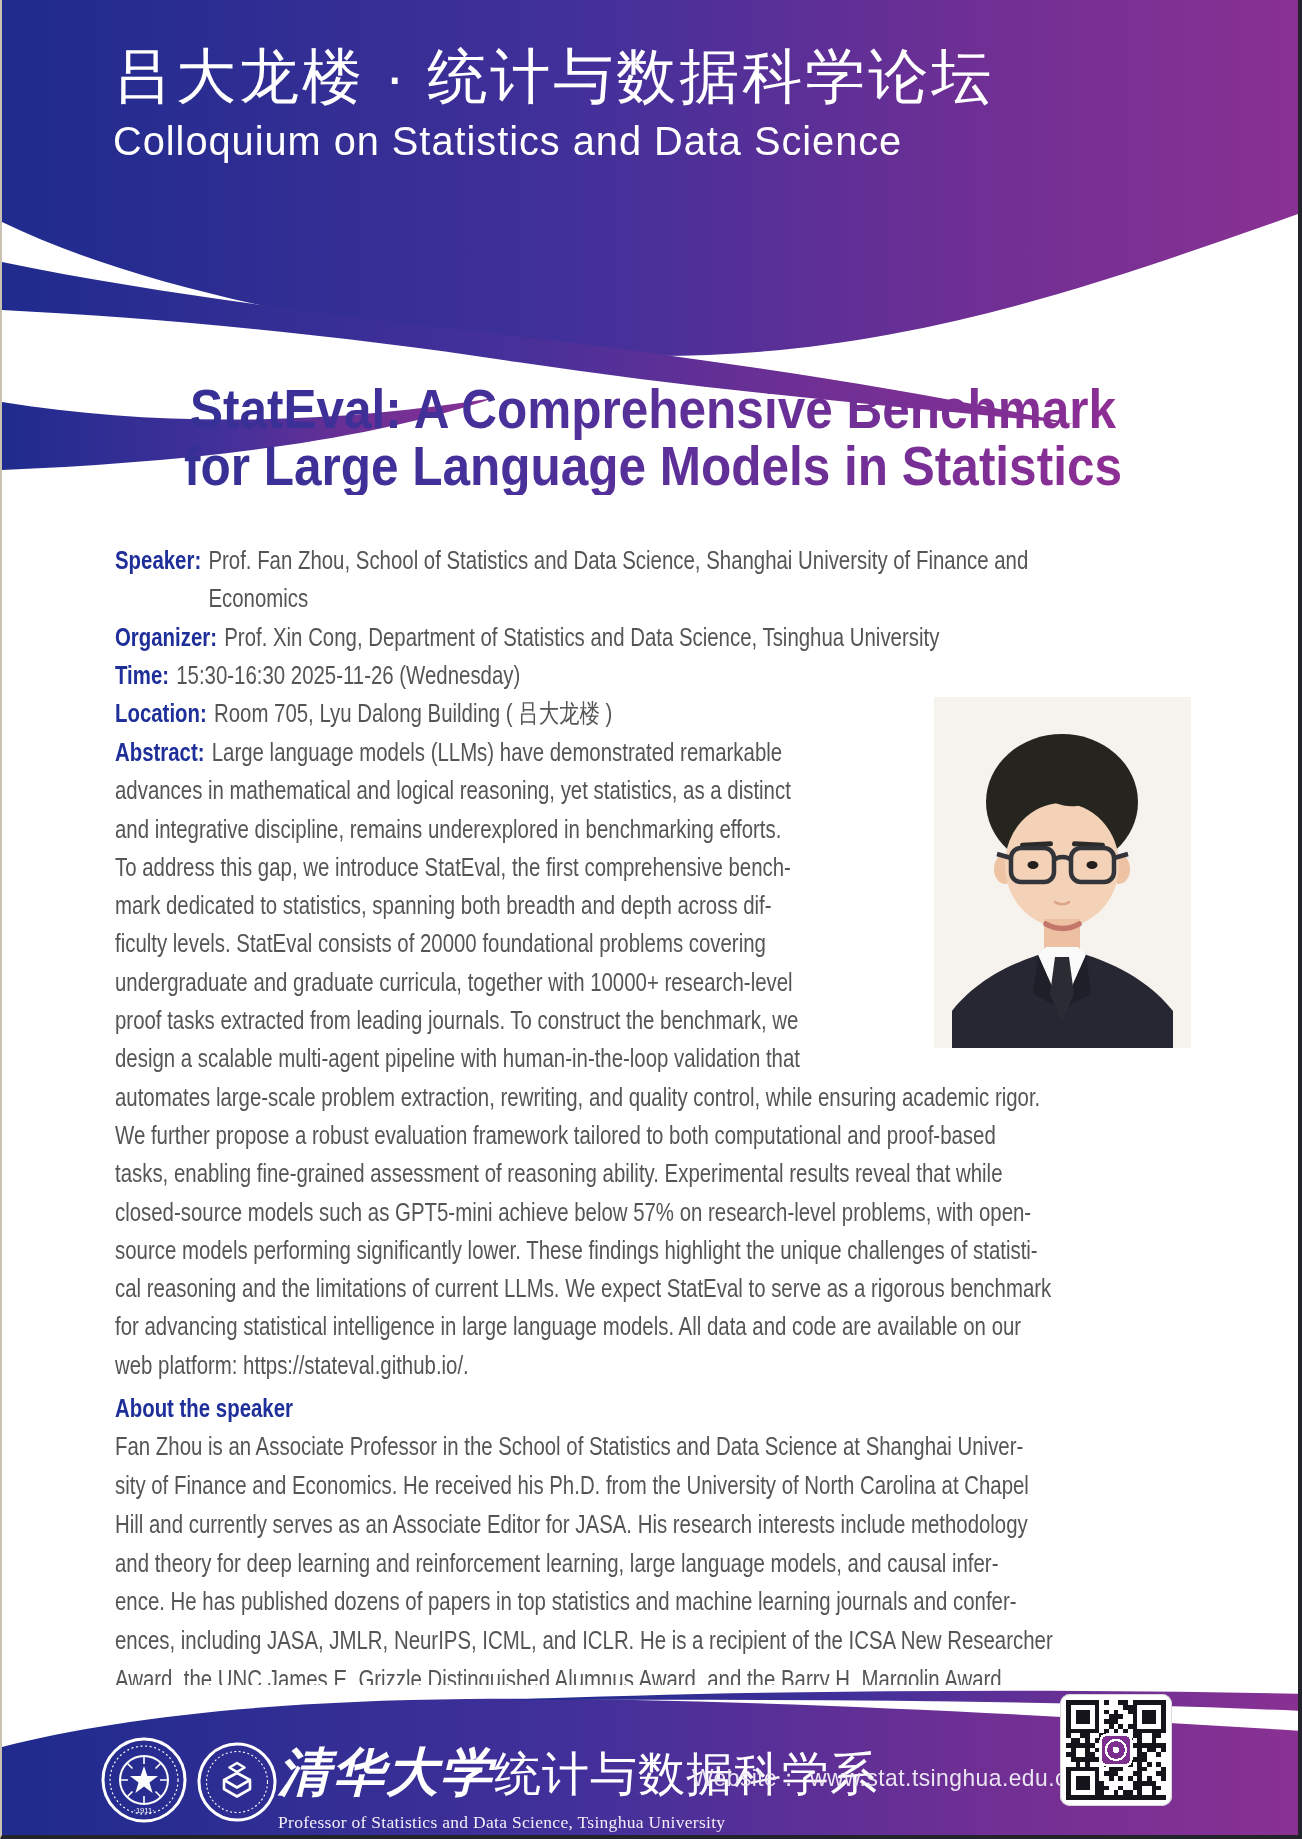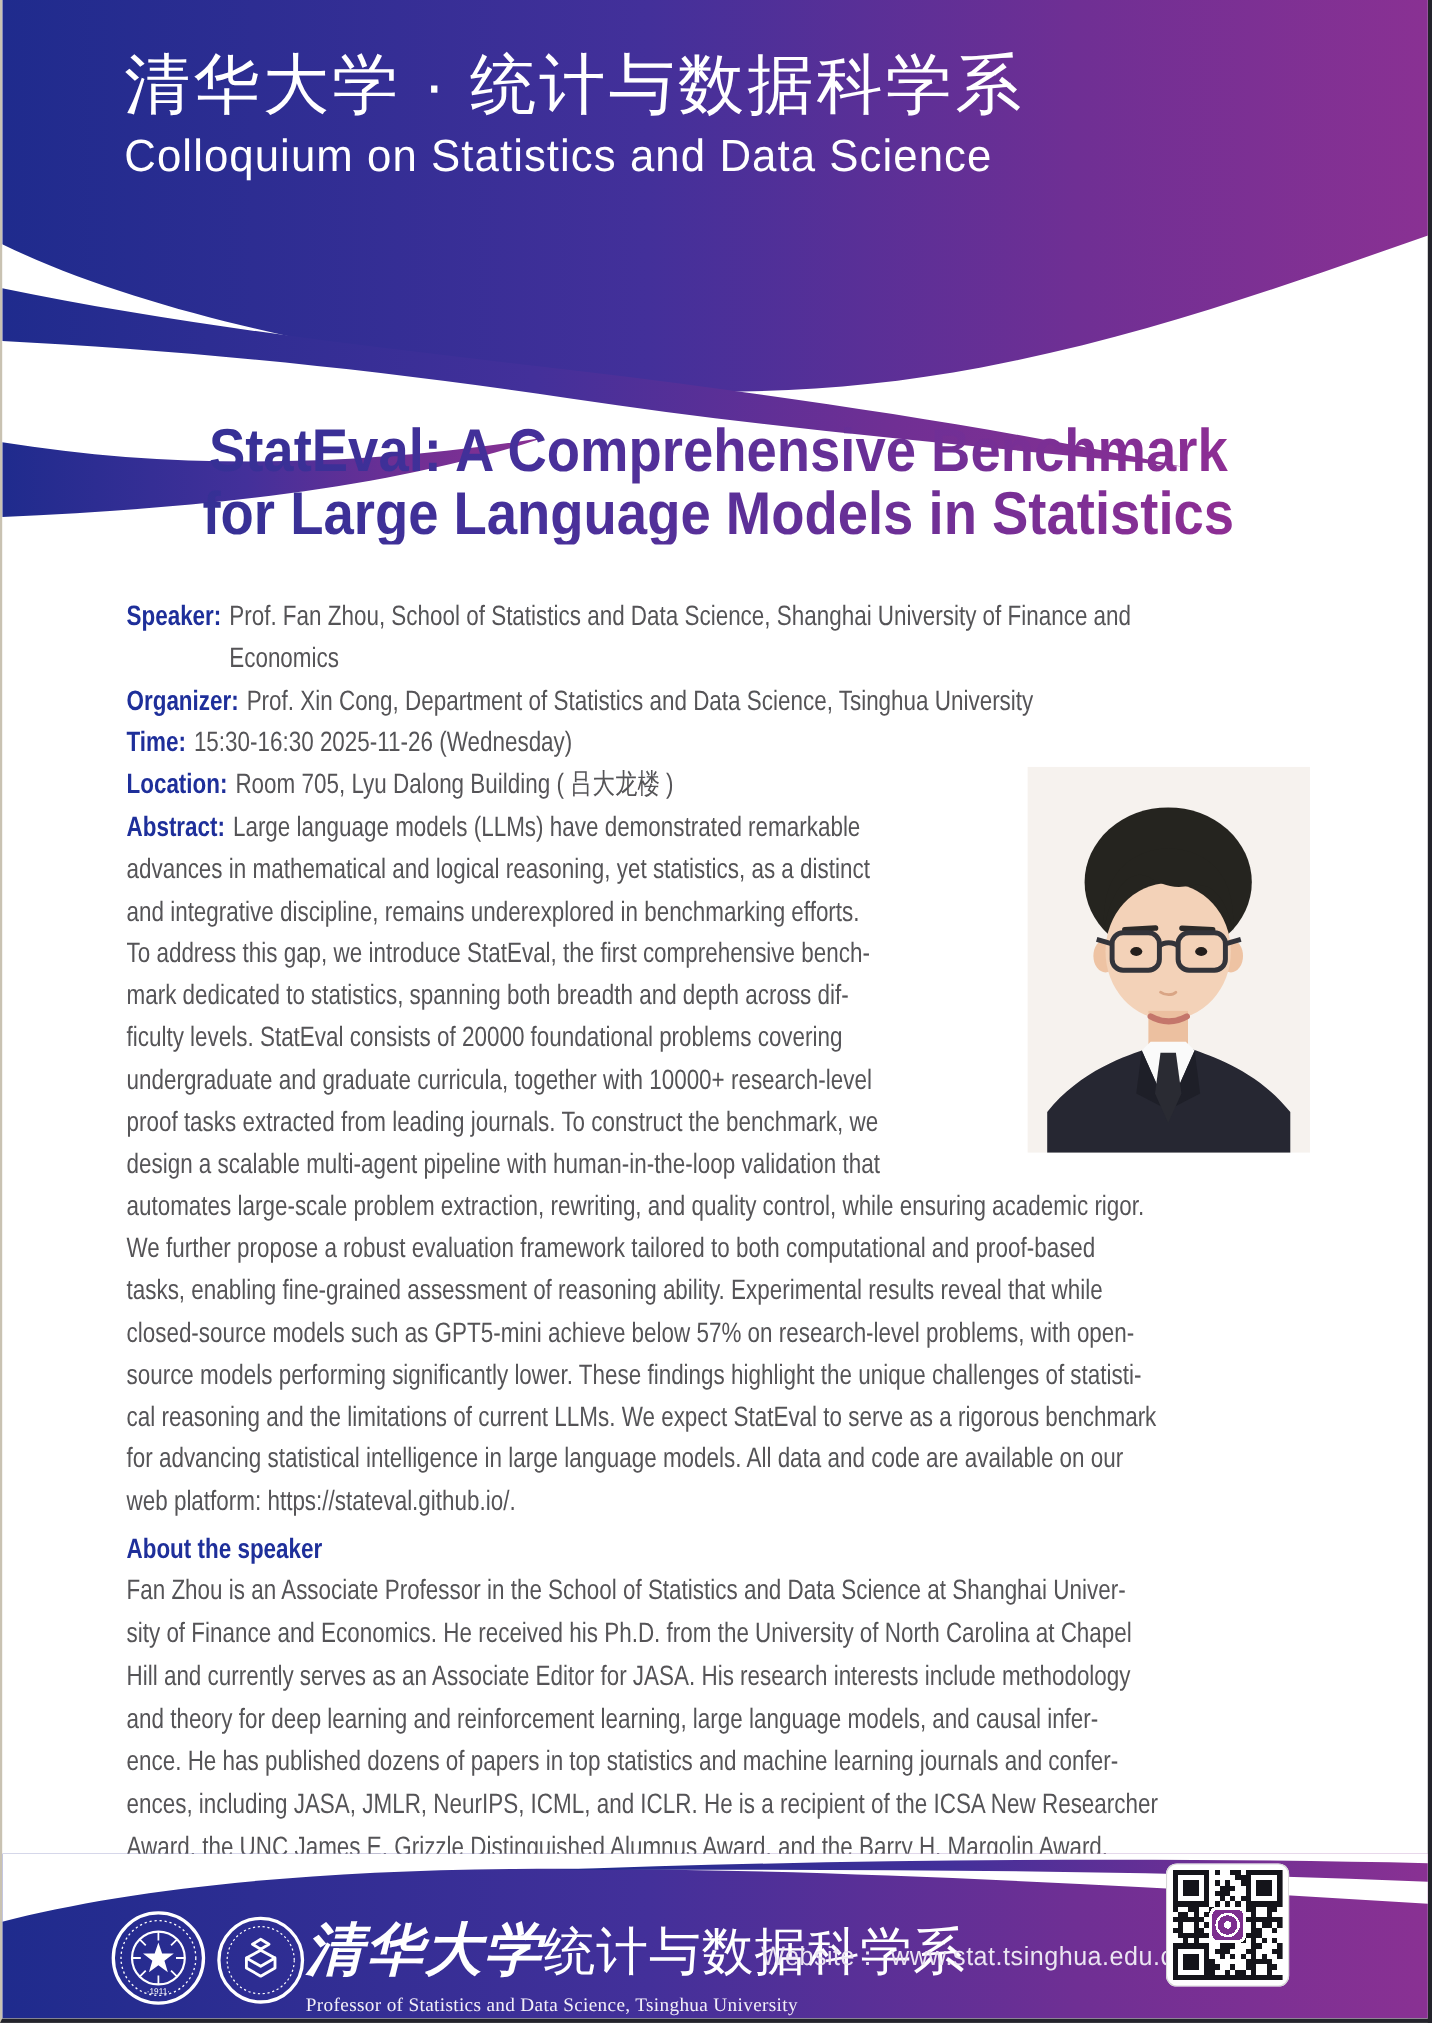--- a/index.html
+++ b/index.html
@@ -59,21 +59,21 @@
         <stop offset="0.75" stop-color="#6f2f94"></stop>
         <stop offset="1" stop-color="#8a3193"></stop>
       </linearGradient>
     </defs>
     <path fill="url(#hg)" d="M0,0 H1302 V212 C1170,258 1040,306 890,334 C720,366 560,360 420,336 C270,311 115,278 0,222 Z"></path>
     <path fill="url(#hg)" d="M0,262 C170,297 350,317 530,338 C730,362 910,390 1072,424 C890,406 700,390 515,362 C335,335 160,318 0,310 Z"></path>
     <path fill="url(#hg)" d="M0,402 C160,428 330,424 492,398 C350,446 165,463 0,470 Z"></path>
   </svg>
 
   <div class="header-text">
-    <div class="header-cn">清华大学 · 统计与数据科学系</div>
+    <div class="header-cn">吕大龙楼 · 统计与数据科学论坛</div>
     <div class="header-en">Colloquium on Statistics and Data Science</div>
   </div>
 
   <h1 class="talk-title" style="margin:0;">StatEval: A Comprehensive Benchmark
 for Large Language Models in Statistics</h1>
 
   <div class="details cond">
     <div class="detail">
       <span class="lbl">Speaker:</span><span class="val">Prof. Fan Zhou, School of Statistics and Data Science, Shanghai University of Finance and
 Economics</span>

